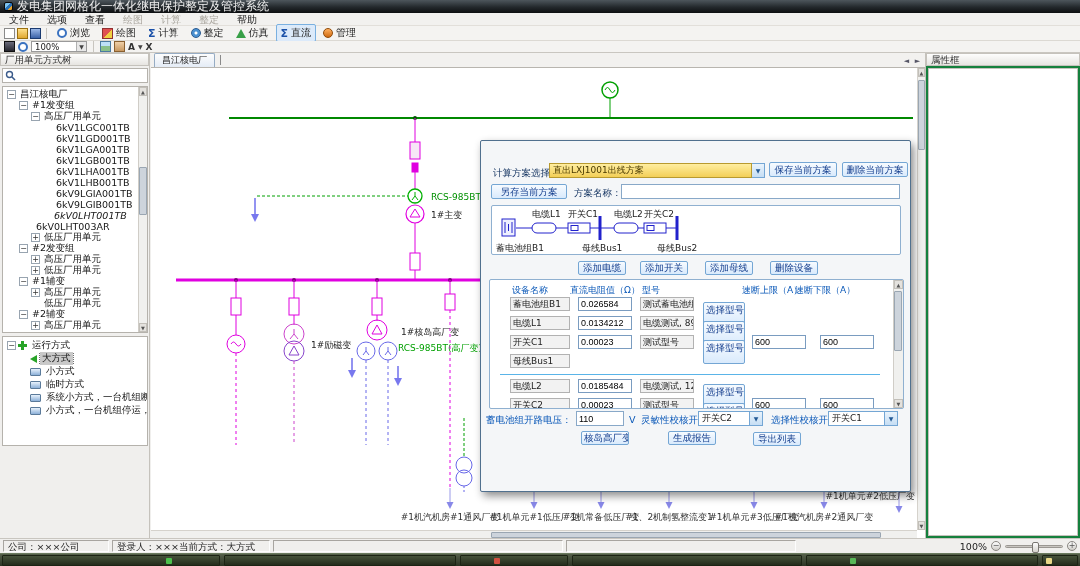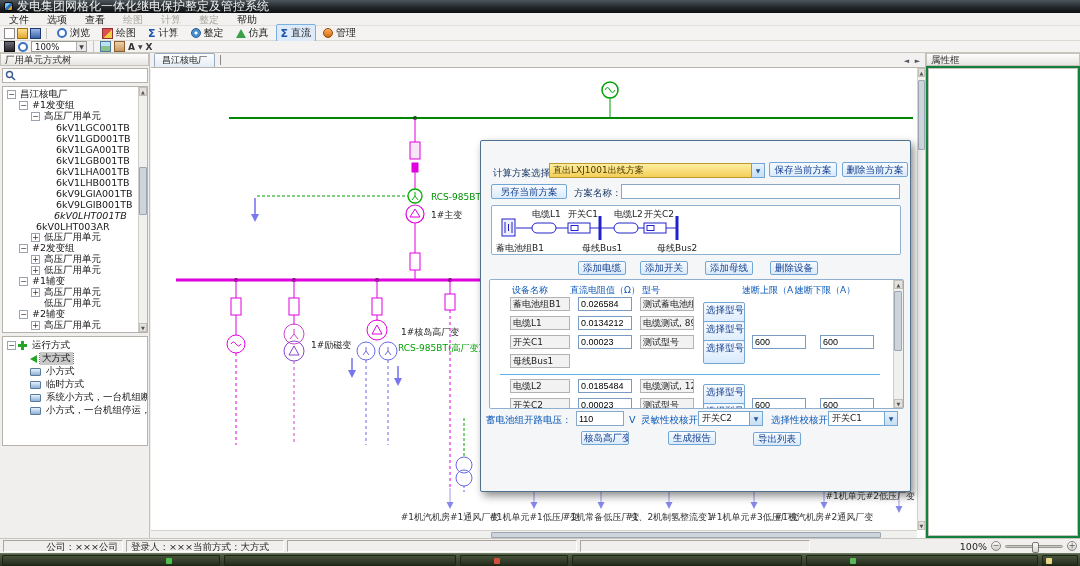--- a/index.html
+++ b/index.html
@@ -504,21 +504,21 @@
       <div class="h-thumb" style="left:340px;width:390px;"></div>
     </div>
   </div>
 
   <div class="right-panel">
     <div class="panel-header">属性框</div>
     <div class="rp-body"></div>
   </div>
 
   <div class="statusbar">
-    <span class="sb-cell" style="width:120px;text-align:right;">公司：×××公司</span>
+    <span class="sb-cell" style="width:106px;">公司：×××公司</span>
     <span class="sb-cell" style="width:158px;">登录人：×××当前方式：大方式</span>
     <span class="sb-cell" style="width:290px;"></span>
     <span class="sb-cell" style="width:230px;"></span>
     <span class="sb-zoom">
       <span>100%</span>
       <span class="sb-zoombtn">−</span>
       <span class="sb-track">
           <span class="sb-thumb"></span>
         </span>
       <span class="sb-zoombtn">+</span>

